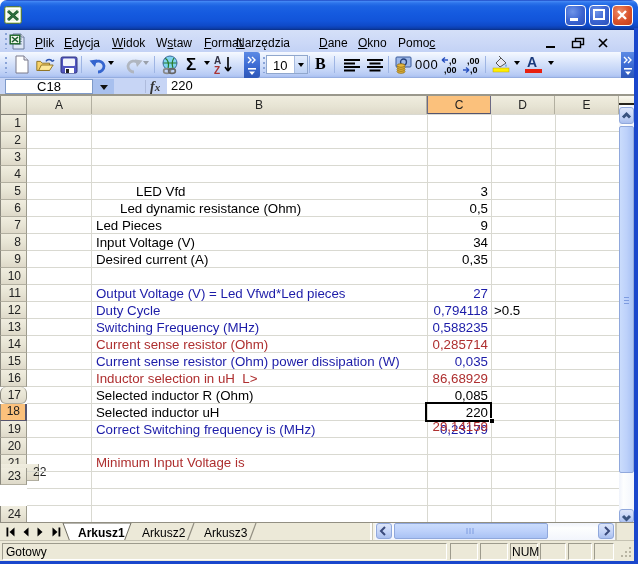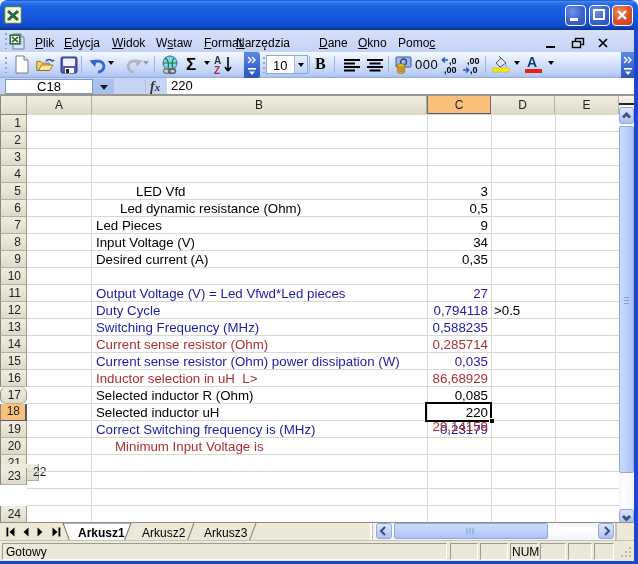--- a/index.html
+++ b/index.html
@@ -336,21 +336,21 @@
         <div class="cell navy" style="left:69px;top:239px;">Current sense resistor (Ohm) power dissipation (W)</div>
         <div class="cell num navy" style="left:402px;top:239px;width:59px;">0,035</div>
         <div class="cell red" style="left:69px;top:256px;">Inductor selection in uH  L&gt;</div>
         <div class="cell num red" style="left:402px;top:256px;width:59px;">86,68929</div>
         <div class="cell " style="left:69px;top:273px;">Selected inductor R (Ohm)</div>
         <div class="cell num " style="left:402px;top:273px;width:59px;">0,085</div>
         <div class="cell " style="left:69px;top:290px;">Selected inductor uH</div>
         <div class="cell num " style="left:402px;top:290px;width:59px;">220</div>
         <div class="cell navy" style="left:69px;top:307px;">Correct Switching frequency is (MHz)</div>
         <div class="cell num navy" style="left:402px;top:307px;width:59px;">0,23179</div>
-        <div class="cell red" style="left:69px;top:324px;margin-left:19px;">Minimum Input Voltage is</div>
+        <div class="cell red" style="left:69px;top:340px;">Minimum Input Voltage is</div>
         <div class="cell num red" style="left:402px;top:304px;width:59px;">29,14159</div>
       </div>
     <div id="selbox"></div>
     <div id="fillhandle"></div>
   </div>
 </div>
 
 <div id="vscroll">
   <div class="abs" style="left:0;top:0;width:15px;height:9px;background:linear-gradient(180deg,#fbf9f0,#ece9d8);border-bottom:2px solid #26241c;"></div>
   <div class="sbtn" style="left:0;top:11px;width:15px;height:17px;">

